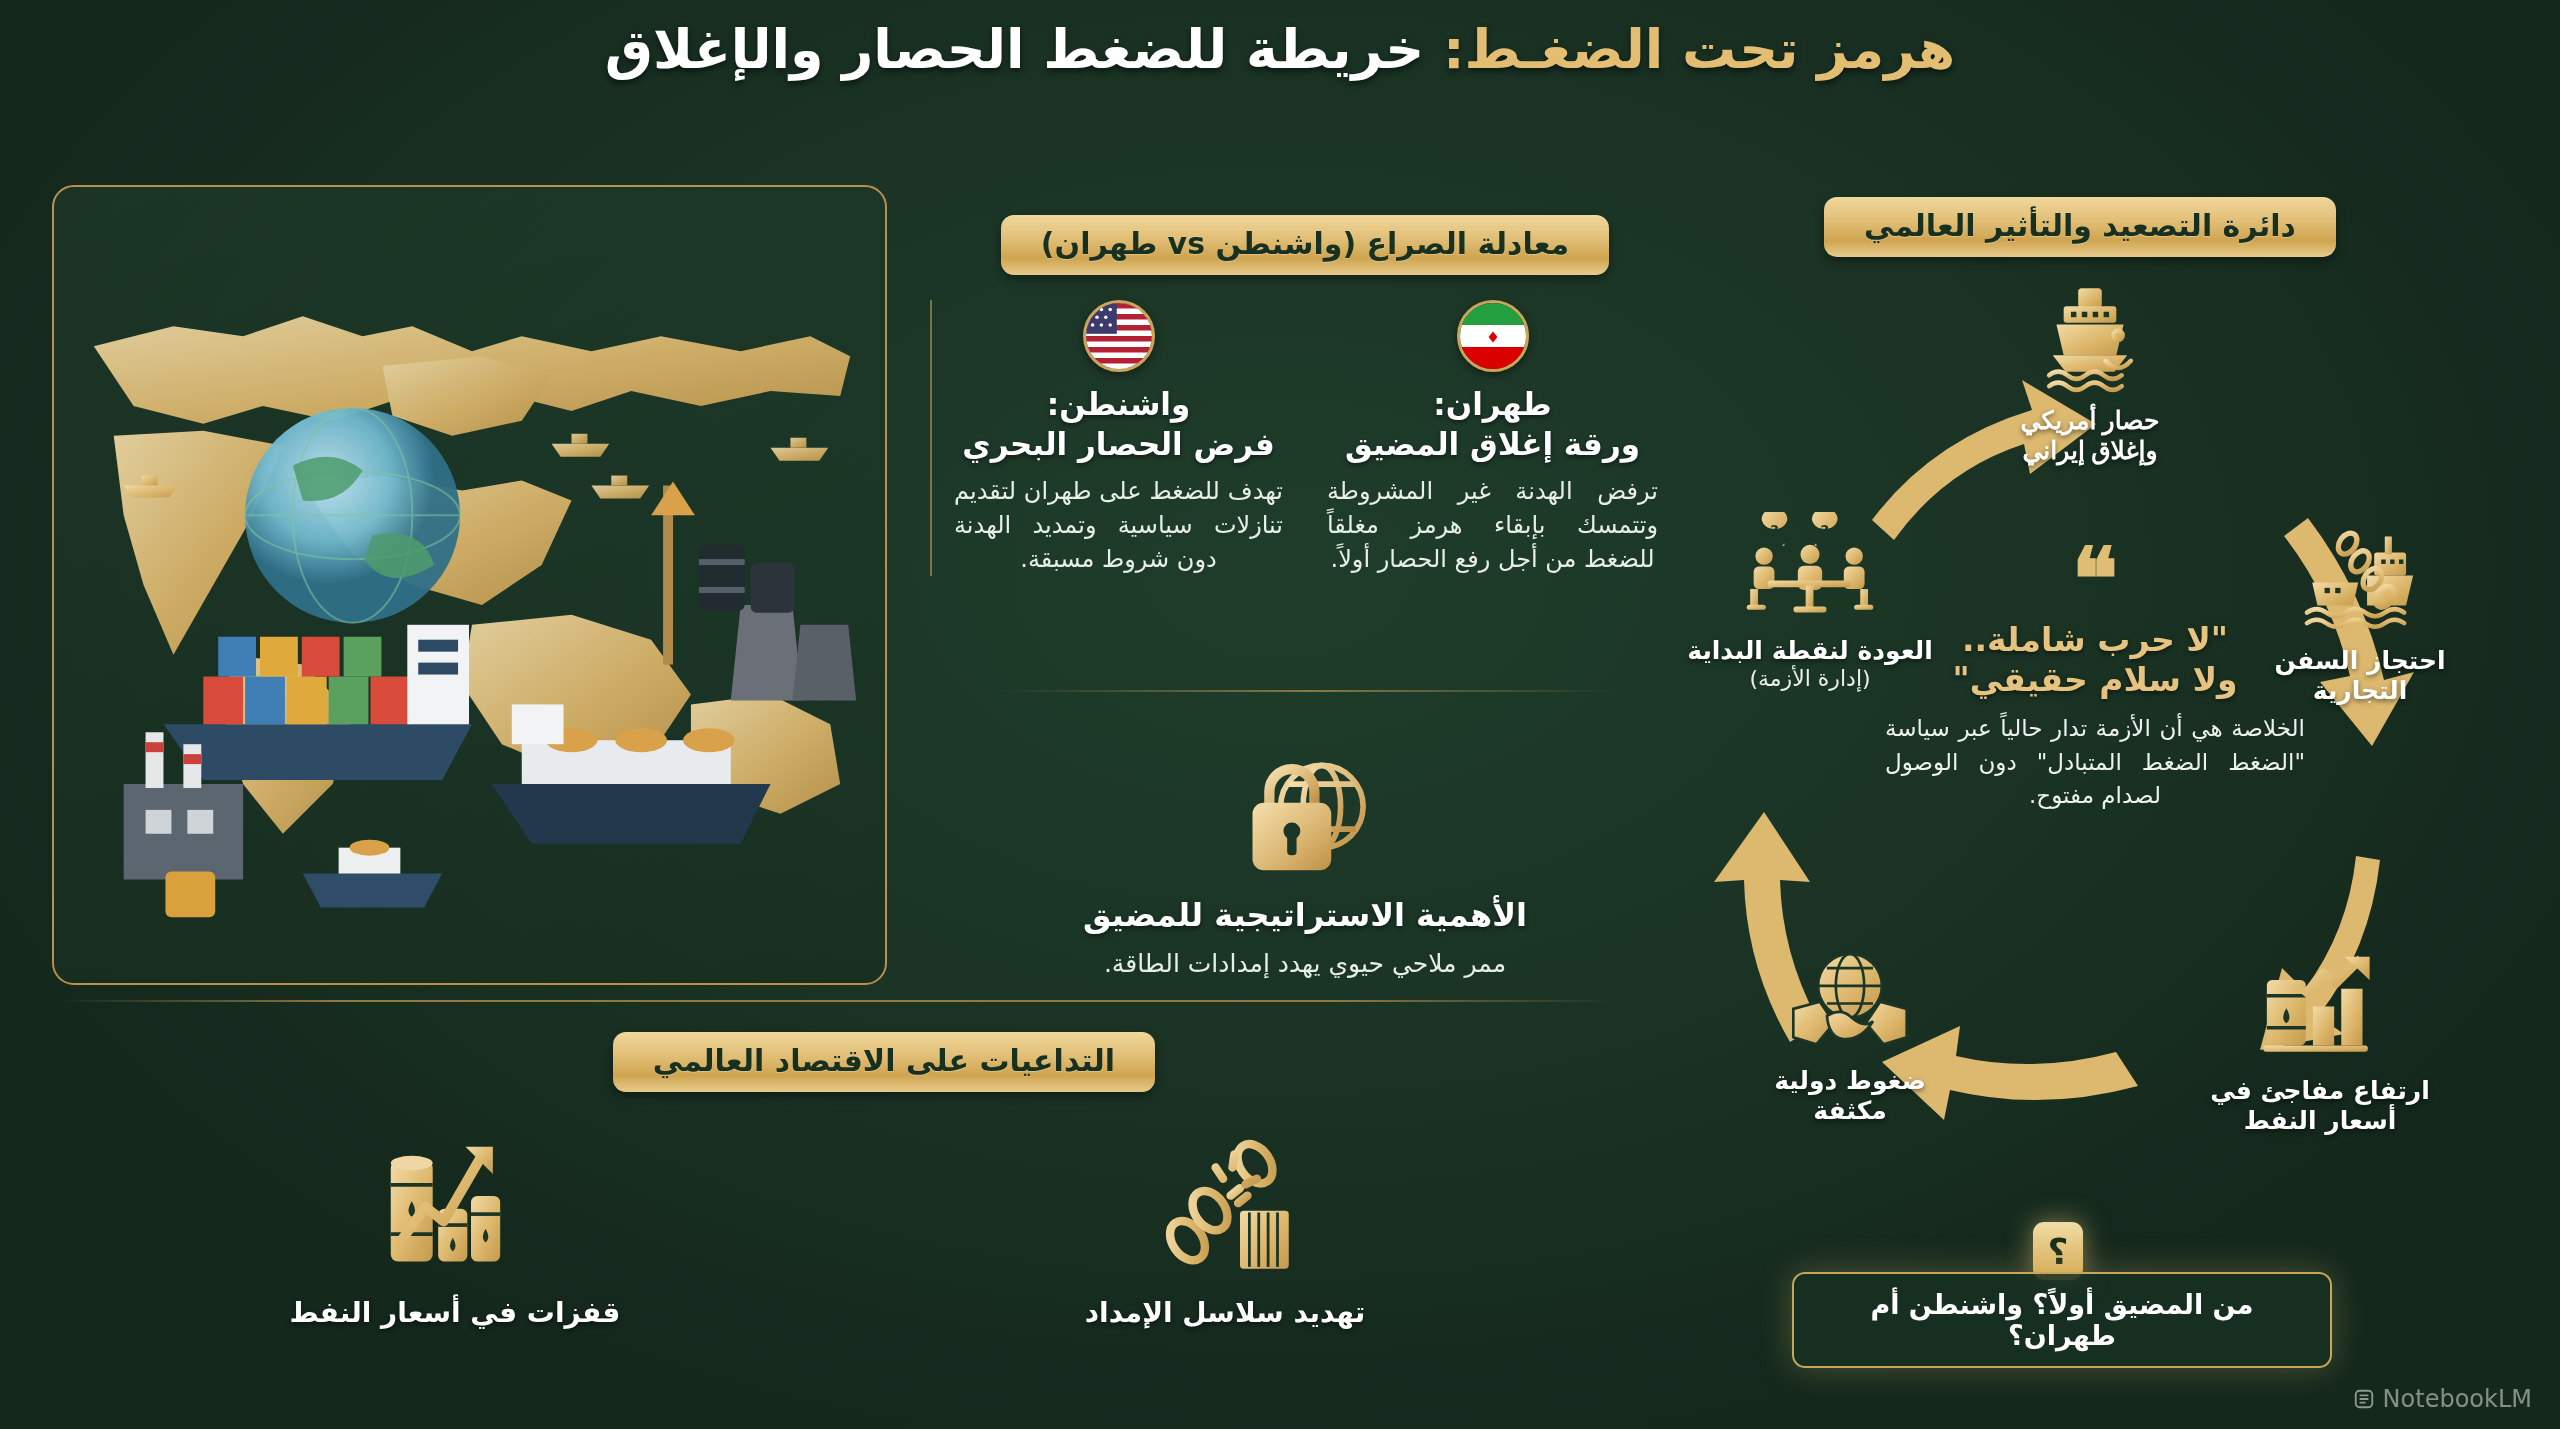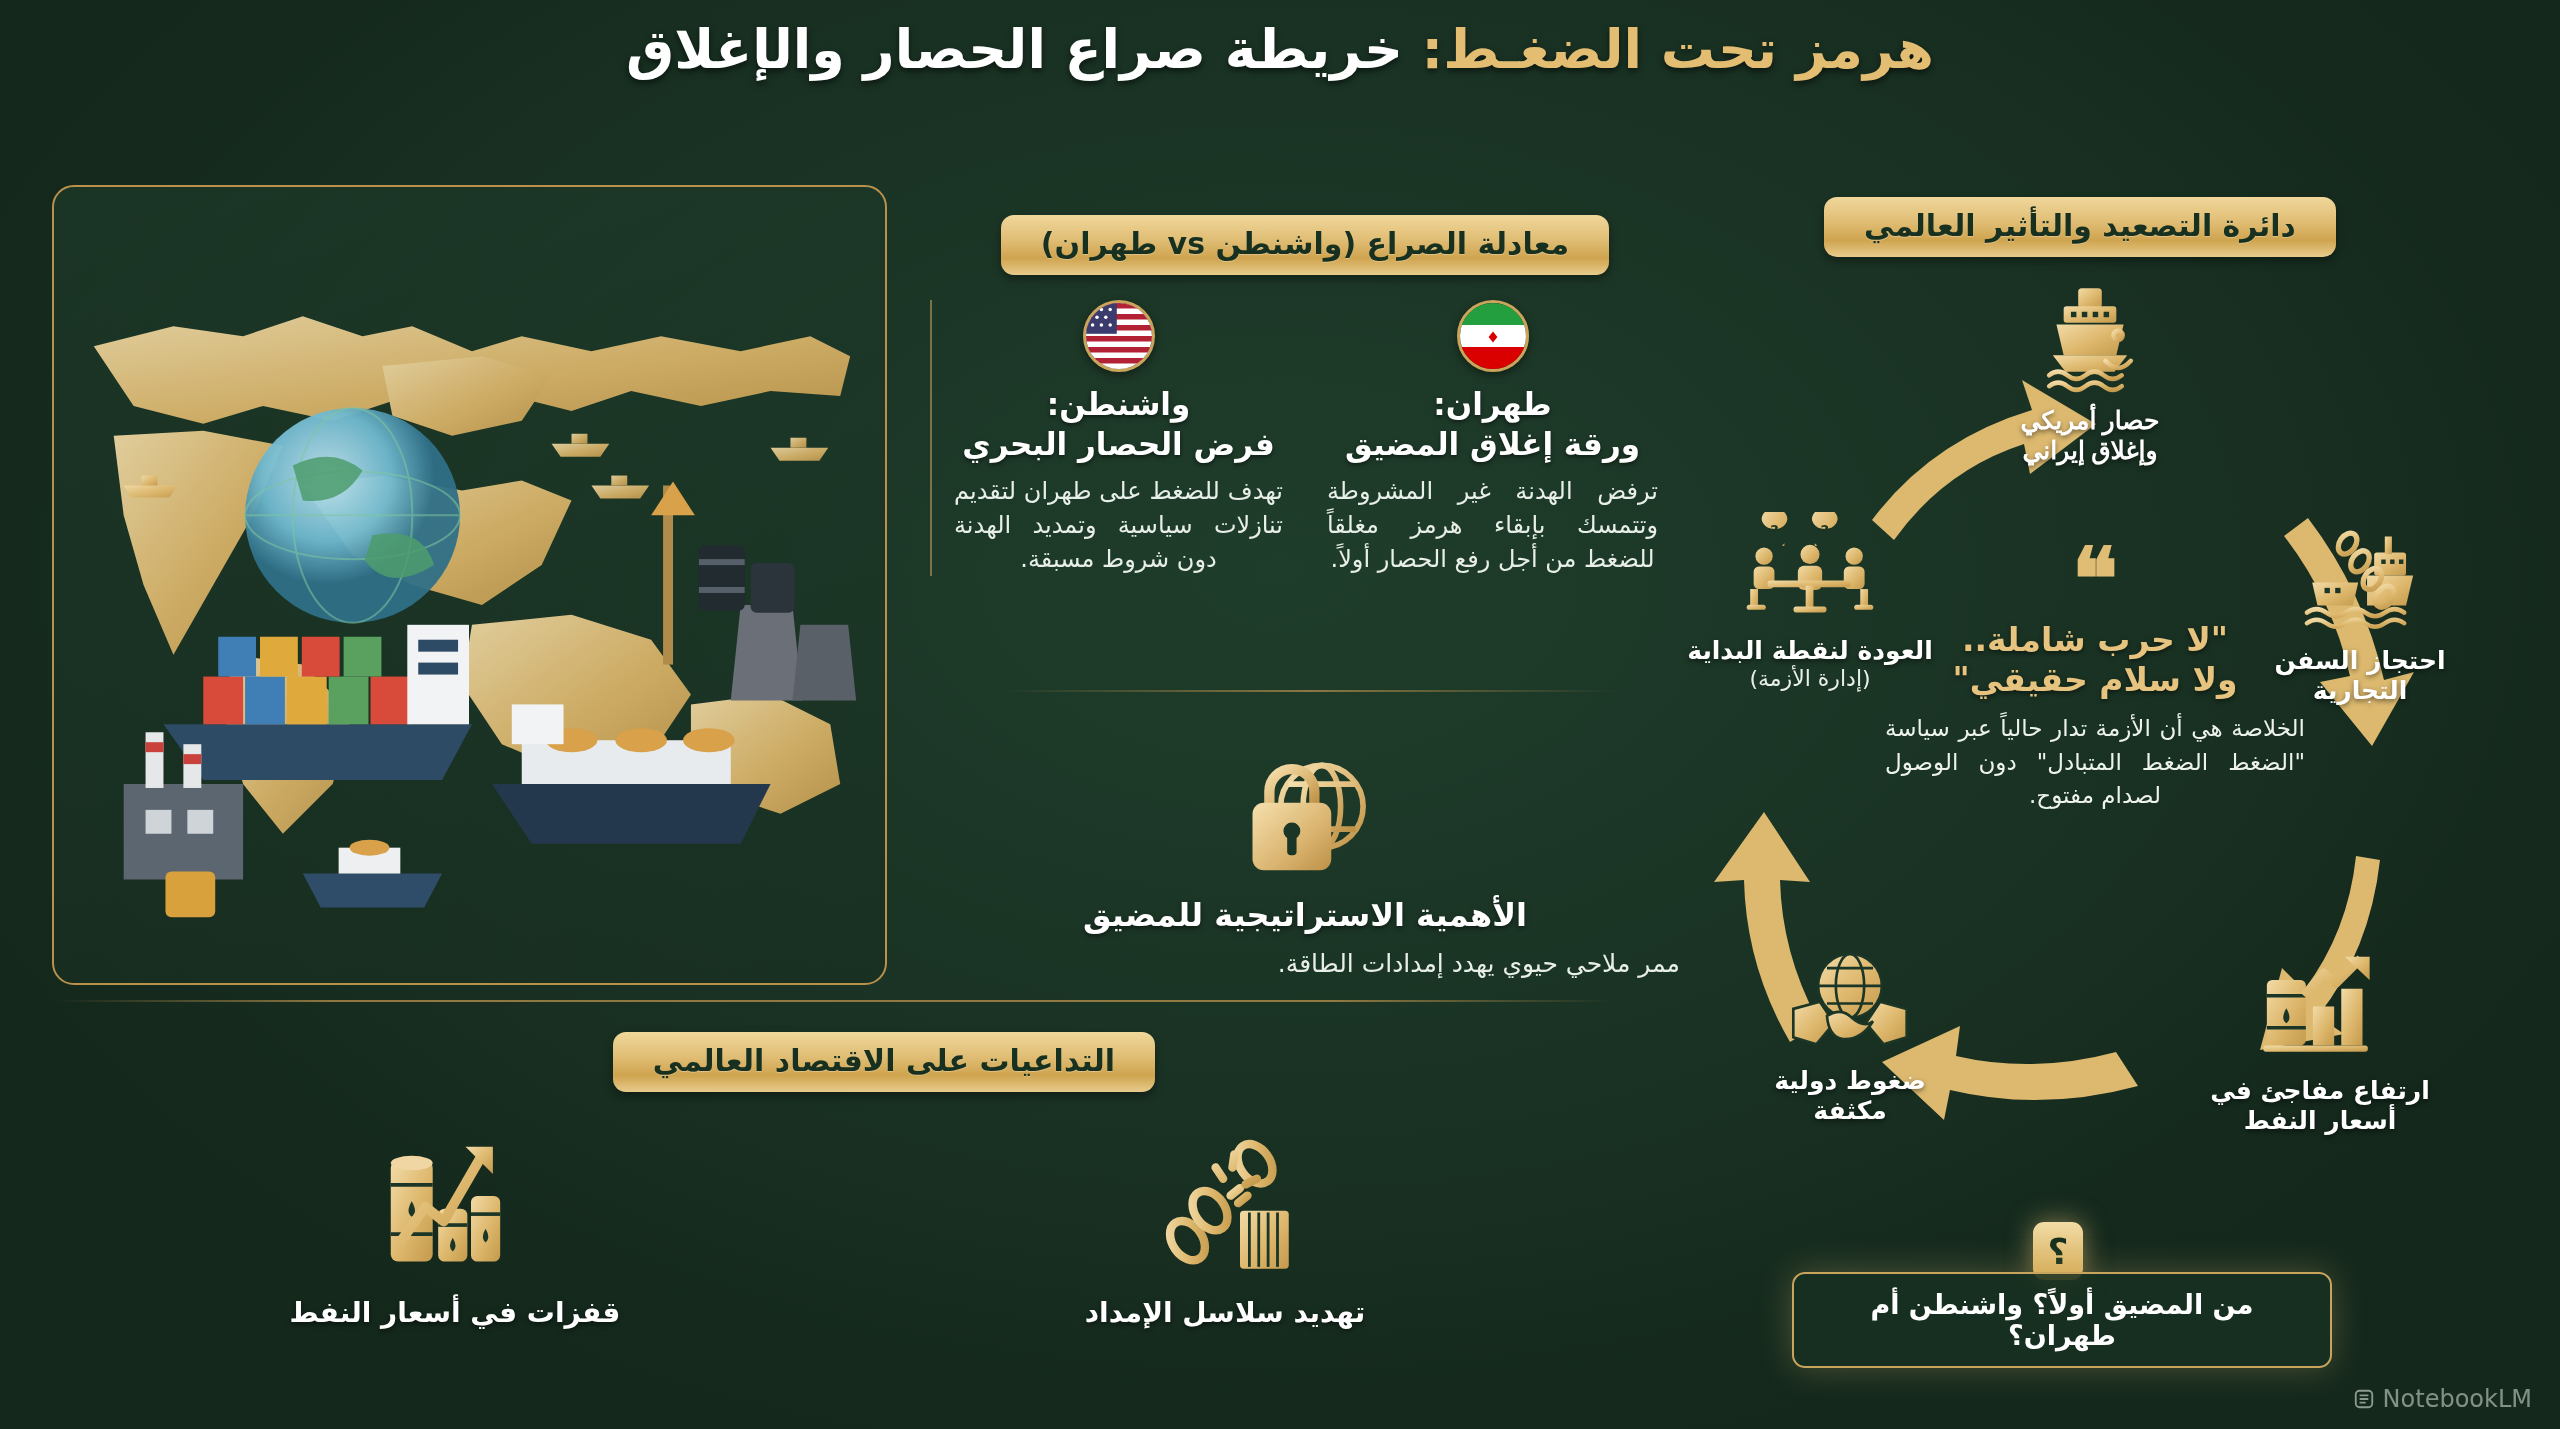--- a/index.html
+++ b/index.html
@@ -79,21 +79,21 @@
   .party-desc { font-size: 24px; color: #e8efe9; line-height: 1.42; text-align: justify; text-align-last: center; }
 
   #mid-divider {
     position: absolute; left: 1000px; top: 690px; width: 620px; height: 2px;
     background: linear-gradient(90deg, rgba(185,145,76,0), rgba(185,145,76,.7), rgba(185,145,76,0));
   }
 
   #strait { position: absolute; top: 740px; left: 930px; width: 750px; text-align: center; direction: rtl; }
   #strait .lockwrap { height: 150px; margin-bottom: 6px; }
   #strait h3 { font-size: 32px; font-weight: bold; color: #fff; text-shadow: 0 2px 5px rgba(0,0,0,.5); margin-bottom: 15px;}
-  #strait p { font-size: 25px; color: #e8efe9; text-align: right; }
+  #strait p { font-size: 25px; color: #e8efe9; }
 
   
   #econ-header { position: absolute; top: 1032px; left: 515px; width: 640px; text-align: right; }
   #econ-row {
     position: absolute; top: 1130px; left: 70px; width: 1540px;
     display: flex; direction: rtl; justify-content: space-around; align-items: flex-end;
   }
   .econ-item { width: 430px; text-align: center; direction: rtl; }
   .econ-item .ic { height: 150px; display: flex; align-items: flex-end; justify-content: center; margin-bottom: 16px;}
   .econ-item .lb { font-size: 28px; font-weight: bold; color: #fff; text-shadow: 0 2px 5px rgba(0,0,0,.5);}
@@ -141,21 +141,21 @@
     color: rgba(220,230,220,.55); font-size: 24px;
     display: flex; align-items: center; gap: 8px; direction: ltr;
   }
 </style>
 </head>
 <body>
 
 <div id="stage">
 
   <div id="title">
-    <span class="accent">هرمز تحت الضغـط:</span><span> خريطة صراع الحصار والإغلاق</span>
+    <span class="accent">هرمز تحت الضغـط:</span><span> خريطة للضغط الحصار والإغلاق</span>
   </div>
 
   <div id="map-card">
     <svg viewBox="0 0 835 800" preserveAspectRatio="none">
       <defs>
         <linearGradient id="gold" x1="0" y1="0" x2="1" y2="1">
           <stop offset="0%" stop-color="#f2dba7"></stop>
             <stop offset="55%" stop-color="#ddb76c"></stop>
             <stop offset="100%" stop-color="#c49a4d"></stop>
         </linearGradient>

